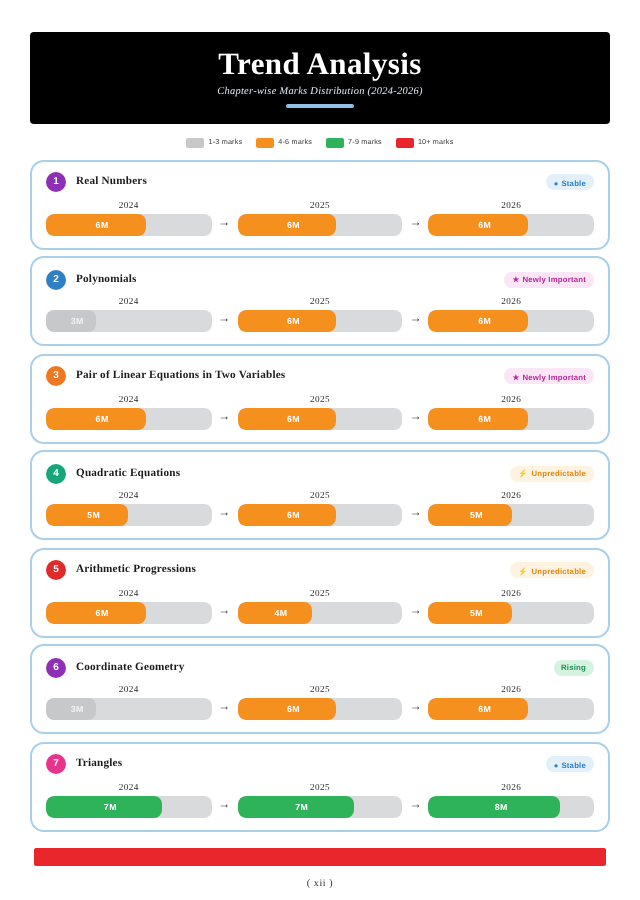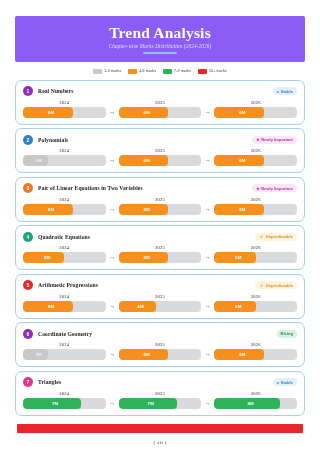--- a/index.html
+++ b/index.html
@@ -7,21 +7,21 @@
     width: 320px; height: 450px;
     background: #ffffff;
     font-family: "Liberation Sans", sans-serif;
     overflow: hidden;
   }
   .page { position: relative; width: 320px; height: 450px; padding: 0 15px; background:#fff; }
 
   
   .header {
     margin-top: 16px;
-    background: #8b5cf6;
+    background: #000000;
     border-radius: 2px;
     padding: 9px 6px 8px;
     text-align: center;
     position: relative;
   }
   .header-title {
     color: #ffffff;
     font-family: "Liberation Serif", serif;
     font-size: 15.5px;
     font-weight: bold;

